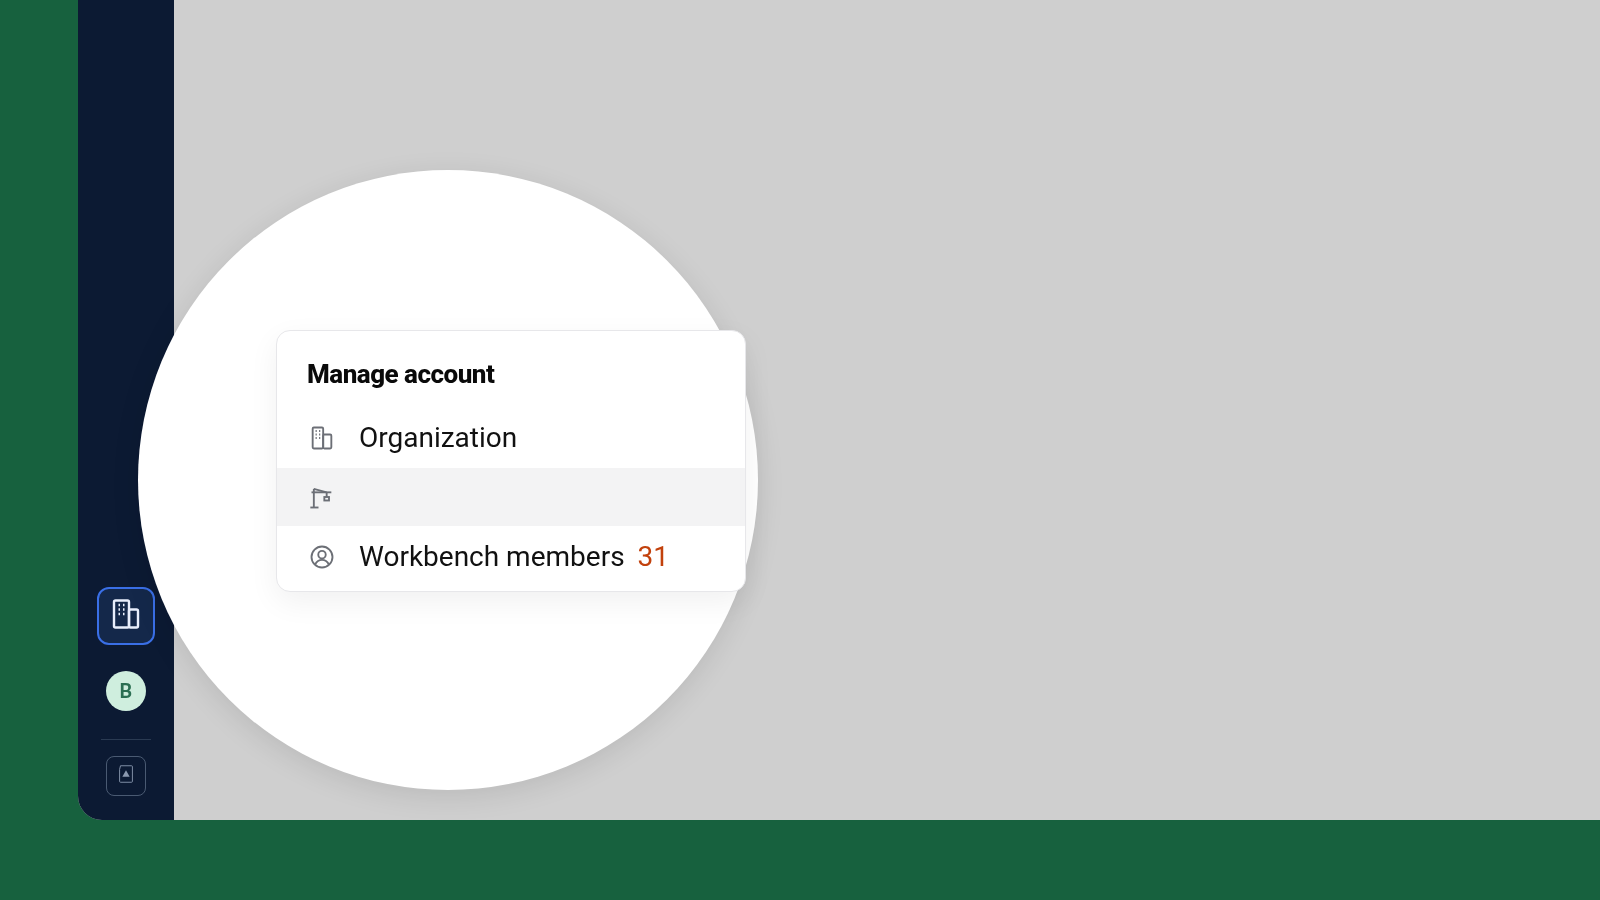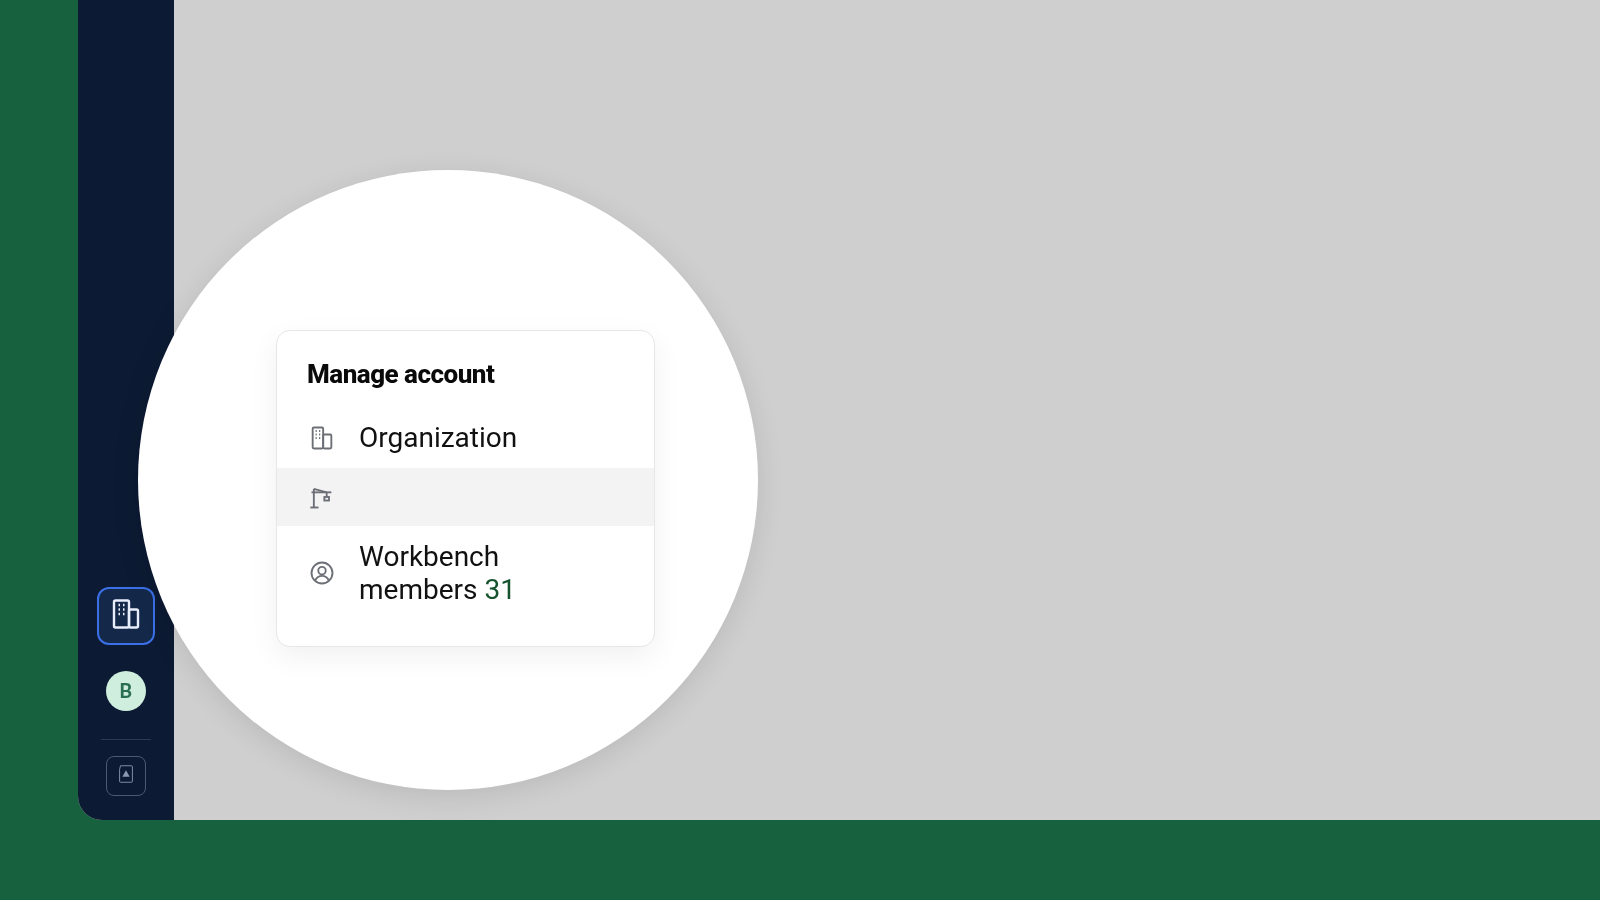--- a/index.html
+++ b/index.html
@@ -102,26 +102,26 @@
     background: #ffffff;
     box-shadow: 0 6px 28px rgba(0,0,0,0.10);
     z-index: 5;
   }
 
   
   .popover {
     position: absolute;
     left: 198px;
     top: 330px;
-    width: 379px;
+    width: 470px;
     background: #ffffff;
     border: 1px solid #e7e7ea;
     border-radius: 14px;
     box-shadow: 0 10px 30px rgba(0,0,0,0.06);
-    padding: 28px 0 26px 0;
+    padding: 28px 0 4px 0;
     z-index: 10;
   }
   .popover-title {
     font-size: 26px;
     font-weight: 800;
     letter-spacing: -0.5px;
     color: #0a0a0a;
     padding: 0 30px 18px 30px;
   }
   .menu-item {
@@ -138,21 +138,21 @@
     width: 30px;
     height: 30px;
     color: #6c6f76;
     display: flex;
     align-items: center;
     justify-content: center;
     flex: 0 0 30px;
   }
   .menu-item .icon svg { width: 28px; height: 28px; stroke: currentColor; fill: none; stroke-width: 1.6; }
   .menu-item .label { flex: 1; }
-  .menu-item .count { color: #14532d; font-weight: 400; }
+  .menu-item .count { color: #c2410c; font-weight: 400; margin-left: 6px; }
 </style>
 </head>
 <body>
 
 <div class="app-frame">
 
   <div class="sidebar">
     <div class="sidebar-stack">
       <div class="sidebar-icon-btn active">
         <span class="icon">

